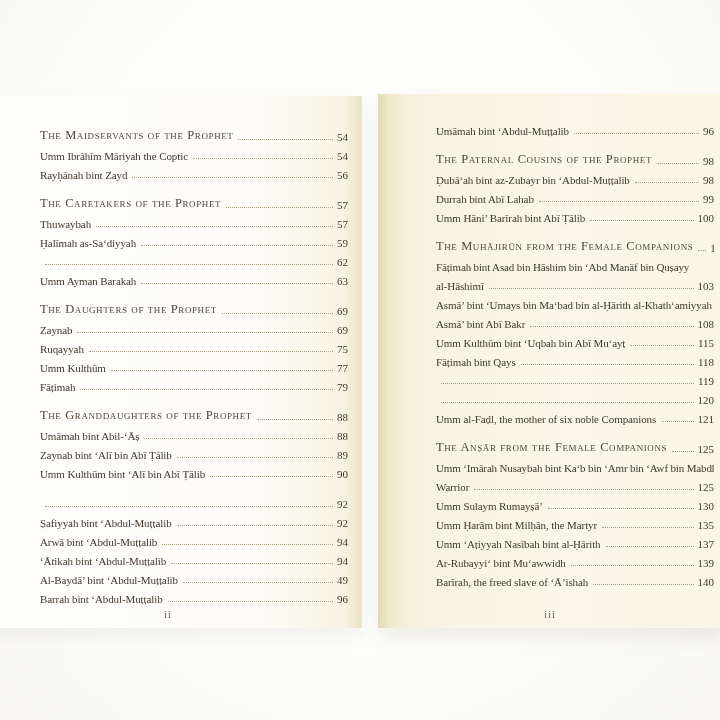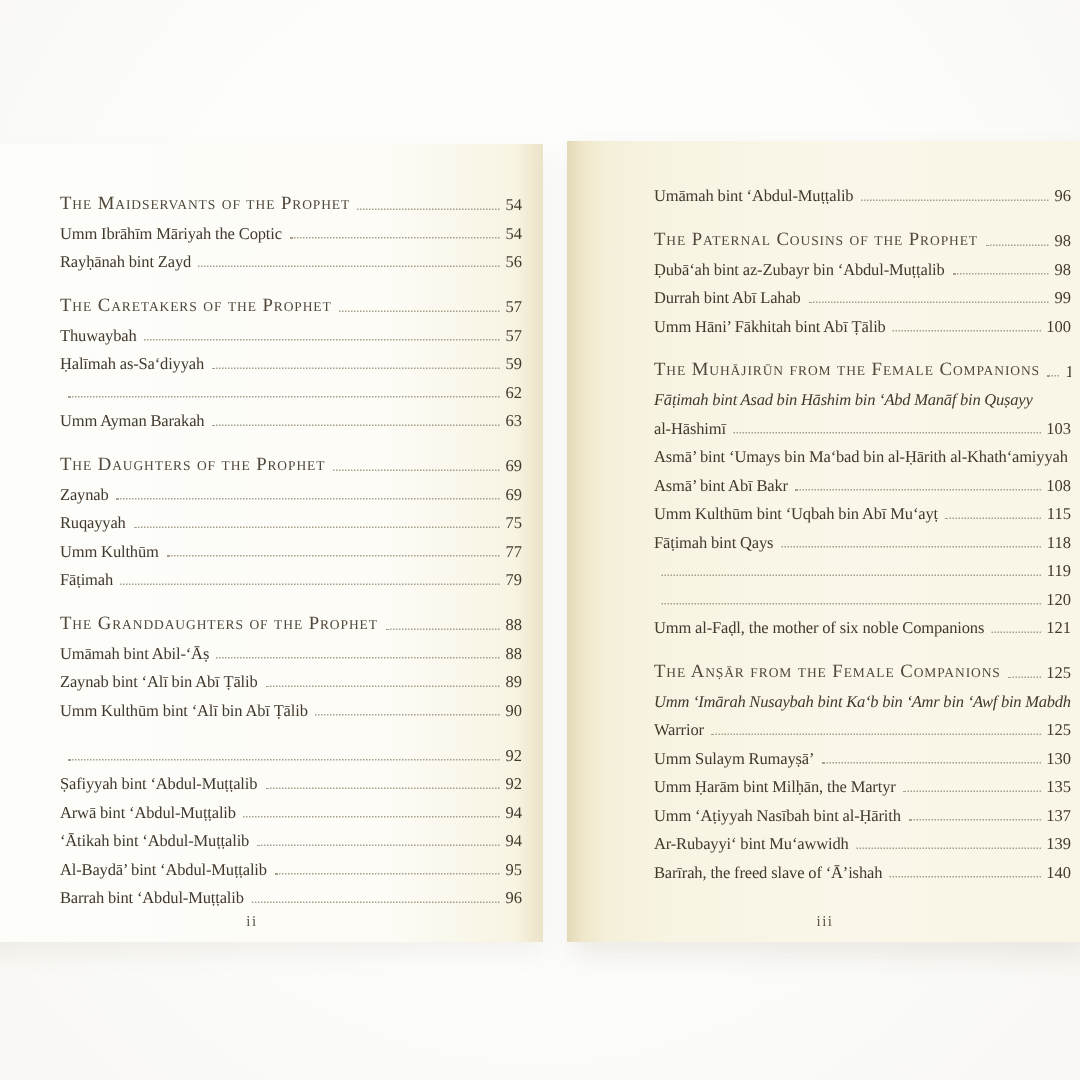--- a/index.html
+++ b/index.html
@@ -42,21 +42,21 @@
     margin: 0 4px 3px 5px;
   }
   .row .pg { flex: 0 0 auto; font-size: 11px; color: #42382c; margin-top: 42px; }
 
   .row.header { margin-top: 11px; }
   .toc > .row.header:first-child { margin-top: 0; text-align: center; }
   .row.header .label {
     font-variant: small-caps;
     font-size: 12.5px; letter-spacing: 0.6px; color: #51473a;
   }
-  .row.line1 .label { letter-spacing: -0.15px; font-style: italic; }
+  .row.line1 .label { letter-spacing: -0.15px; }
 
   .folio {
     position: absolute; bottom: 8px; left: 0; right: 0;
     text-align: center; font-size: 10px; letter-spacing: 1px; color: #615748;
   }
 </style>
 </head>
 <body>
 
 <div class="photo">
@@ -162,21 +162,21 @@
           <span class="pg">94</span>
         </div>
         <div class="row entry">
           <span class="label">‘Ātikah bint ‘Abdul-Muṭṭalib</span>
           <span class="leader"></span>
           <span class="pg">94</span>
         </div>
         <div class="row entry">
           <span class="label">Al-Baydā’ bint ‘Abdul-Muṭṭalib</span>
           <span class="leader"></span>
-          <span class="pg">95</span>
+          <span class="pg">49</span>
         </div>
         <div class="row entry">
           <span class="label">Barrah bint ‘Abdul-Muṭṭalib</span>
           <span class="leader"></span>
           <span class="pg">96</span>
         </div>
       </div>
     <div class="folio">ii</div>
   </div>
 
@@ -196,21 +196,21 @@
           <span class="label">Ḍubā‘ah bint az-Zubayr bin ‘Abdul-Muṭṭalib</span>
           <span class="leader"></span>
           <span class="pg">98</span>
         </div>
         <div class="row entry">
           <span class="label">Durrah bint Abī Lahab</span>
           <span class="leader"></span>
           <span class="pg">99</span>
         </div>
         <div class="row entry">
-          <span class="label">Umm Hāni’ Fākhitah bint Abī Ṭālib</span>
+          <span class="label">Umm Hāni’ Barīrah bint Abī Ṭālib</span>
           <span class="leader"></span>
           <span class="pg">100</span>
         </div>
         <div class="row header">
           <span class="label">The Muhājirūn from the Female Companions</span>
           <span class="leader"></span>
           <span class="pg">103</span>
         </div>
         <div class="row line1">
           <span class="label">Fāṭimah bint Asad bin Hāshim bin ‘Abd Manāf bin Quṣayy</span>

